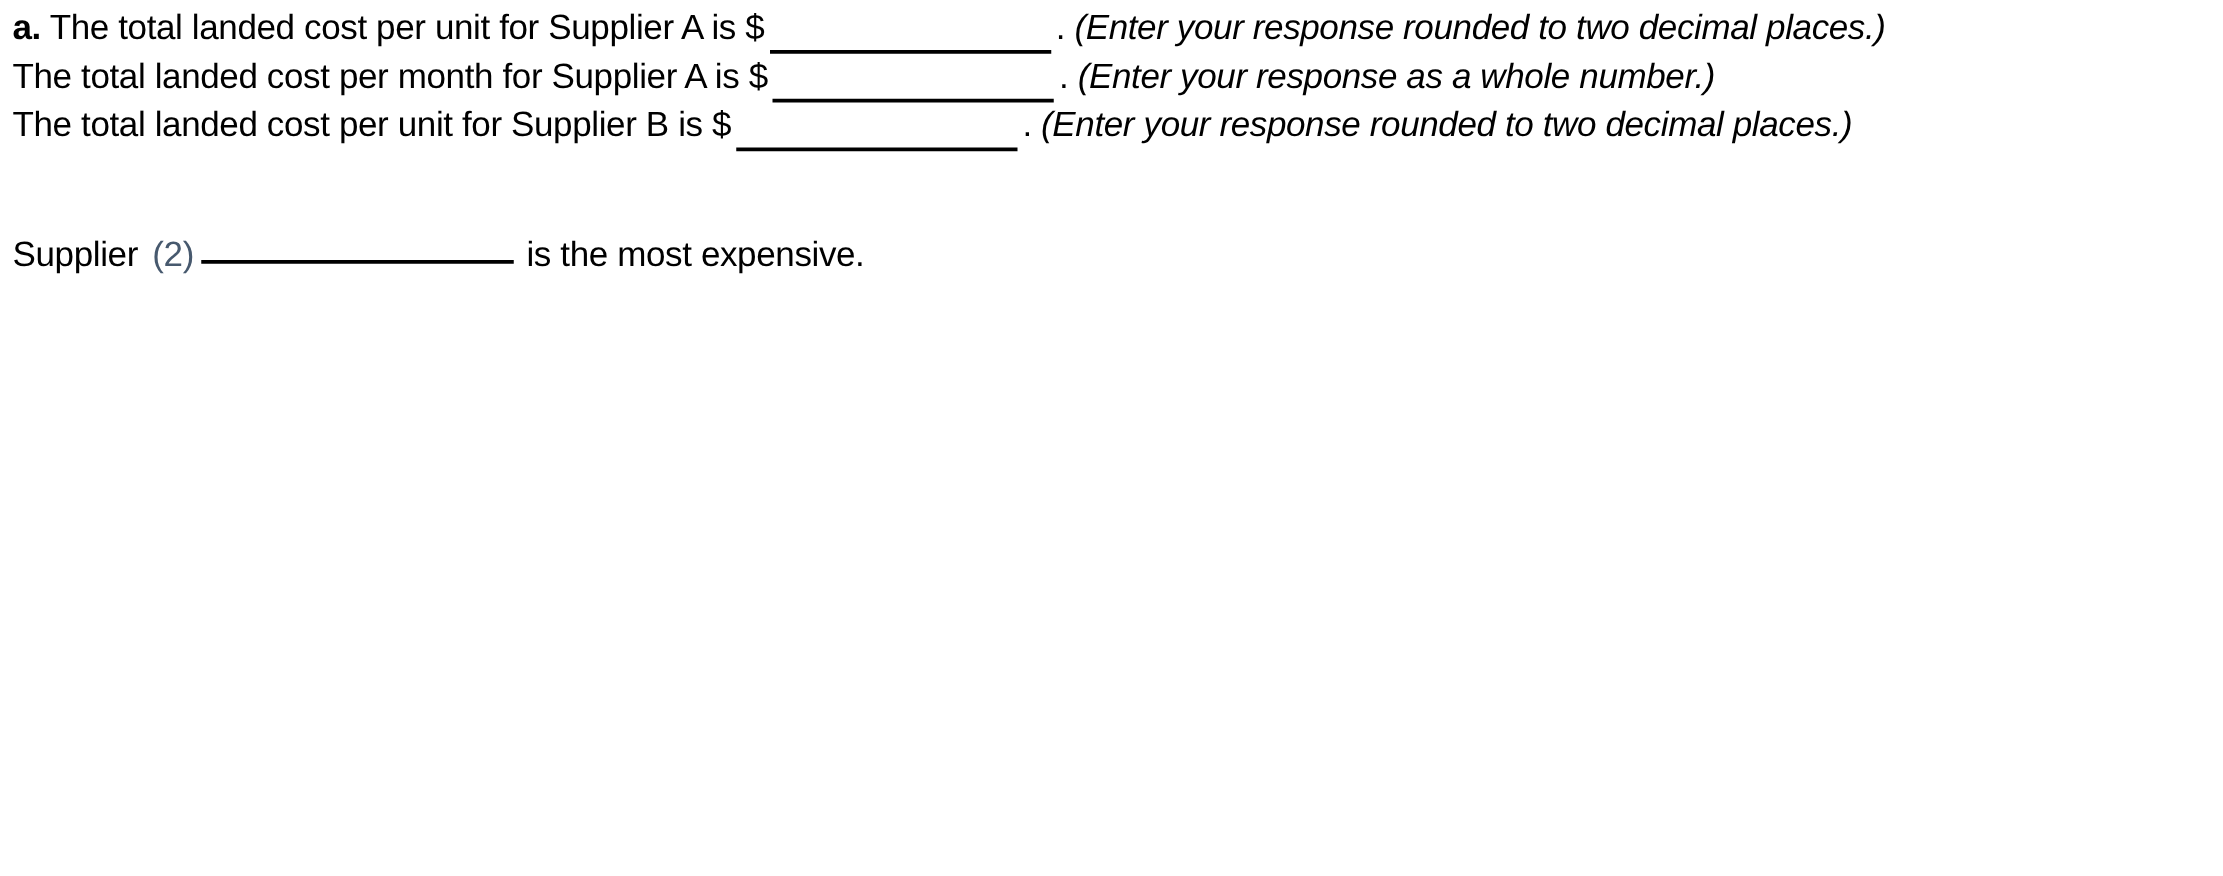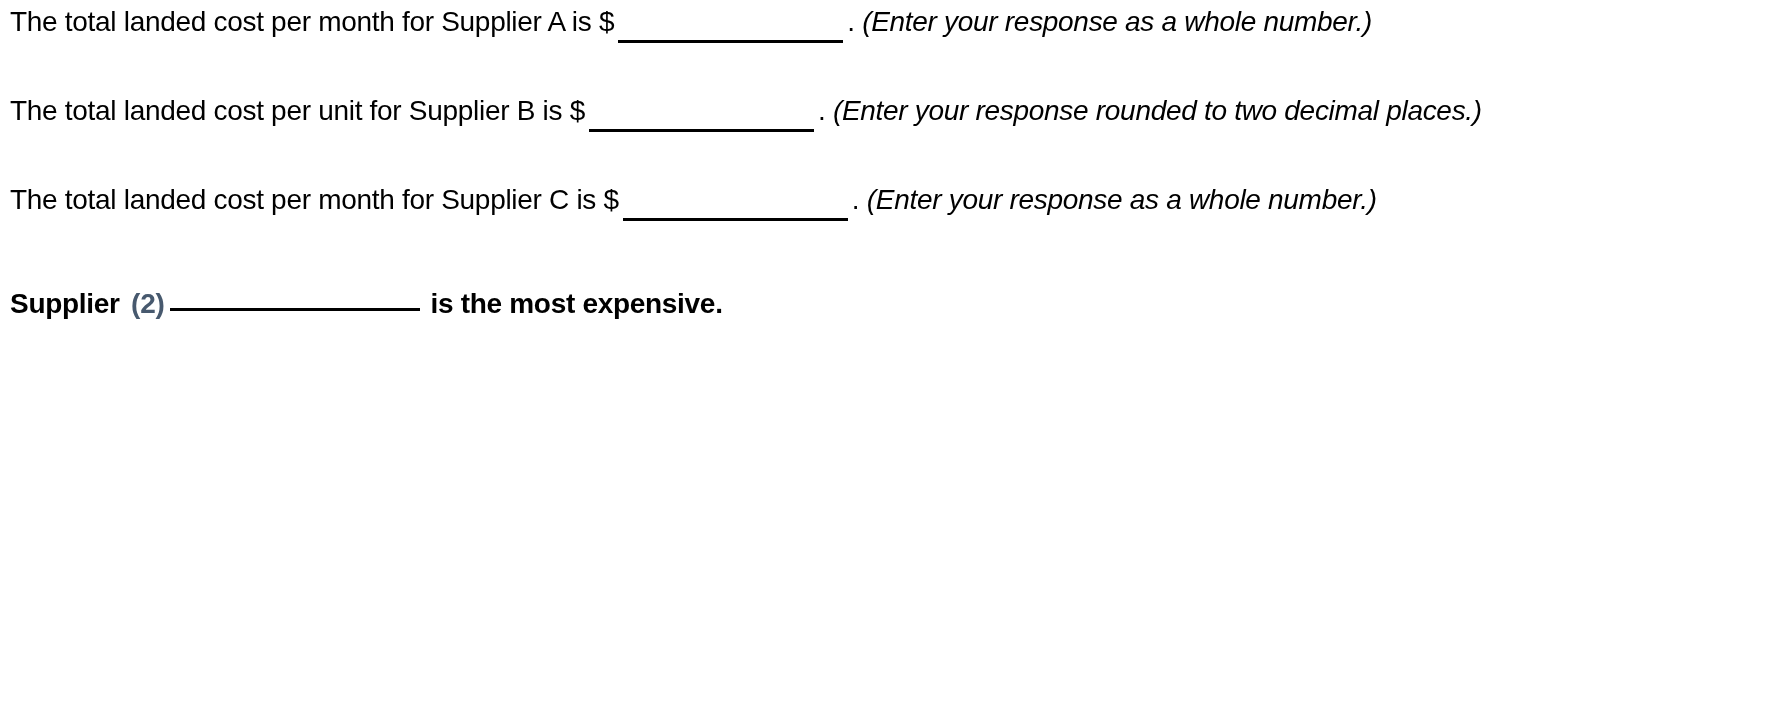--- a/index.html
+++ b/index.html
@@ -17,23 +17,23 @@
     letter-spacing: -0.3px;
     color: #000000;
     overflow: hidden;
     box-sizing: border-box;
     padding: 4px 0 0 10px;
   }
   .row {
     line-height: 36px;
     white-space: nowrap;
   }
-  .row + .q-gap { margin-top: 50px; }
+  .row + .q-gap { }
   .c-gap-1 { margin-top: 73px; }
-  .c-gap-2 { margin-top: 65px; font-weight: bold; }
+  .c-gap-2 { margin-top: 65px; }
   .part-label { font-weight: bold; }
   .instr { font-style: italic; }
   .blank {
     display: inline-block;
     height: 0;
     border-bottom: 3px solid #000000;
     overflow: hidden;
     cursor: text;
   }
   .blank-money {
@@ -51,40 +51,41 @@
   .marker {
     color: #47596e;
     margin-left: 4px;
   }
 </style>
 </head>
 <body>
 
 <div class="page">
 
+  <div class="row">
+    <span class="part-label">a.</span>
+    <span>The total landed cost per unit for Supplier A is</span>
+    <span>$</span><span class="blank blank-money"></span><span>.</span>
+    <span class="instr">(Enter your response rounded to two decimal places.)</span>
+  </div>
 
   <div class="row q-gap">
     <span>The total landed cost per month for Supplier A is</span>
     <span>$</span><span class="blank blank-money"></span><span>.</span>
     <span class="instr">(Enter your response as a whole number.)</span>
   </div>
 
   <div class="row q-gap">
     <span>The total landed cost per unit for Supplier B is</span>
     <span>$</span><span class="blank blank-money"></span><span>.</span>
     <span class="instr">(Enter your response rounded to two decimal places.)</span>
   </div>
 
 
 
-  <div class="row q-gap">
-    <span>The total landed cost per month for Supplier C is</span>
-    <span>$</span><span class="blank blank-money"></span><span>.</span>
-    <span class="instr">(Enter your response as a whole number.)</span>
-  </div>
 
 
   <div class="row c-gap-2">
     <span>Supplier</span>
     <span class="marker">(2)</span><span class="blank blank-word"></span><span>is the most expensive.</span>
   </div>
 
 </div>
 
 </body></html>

